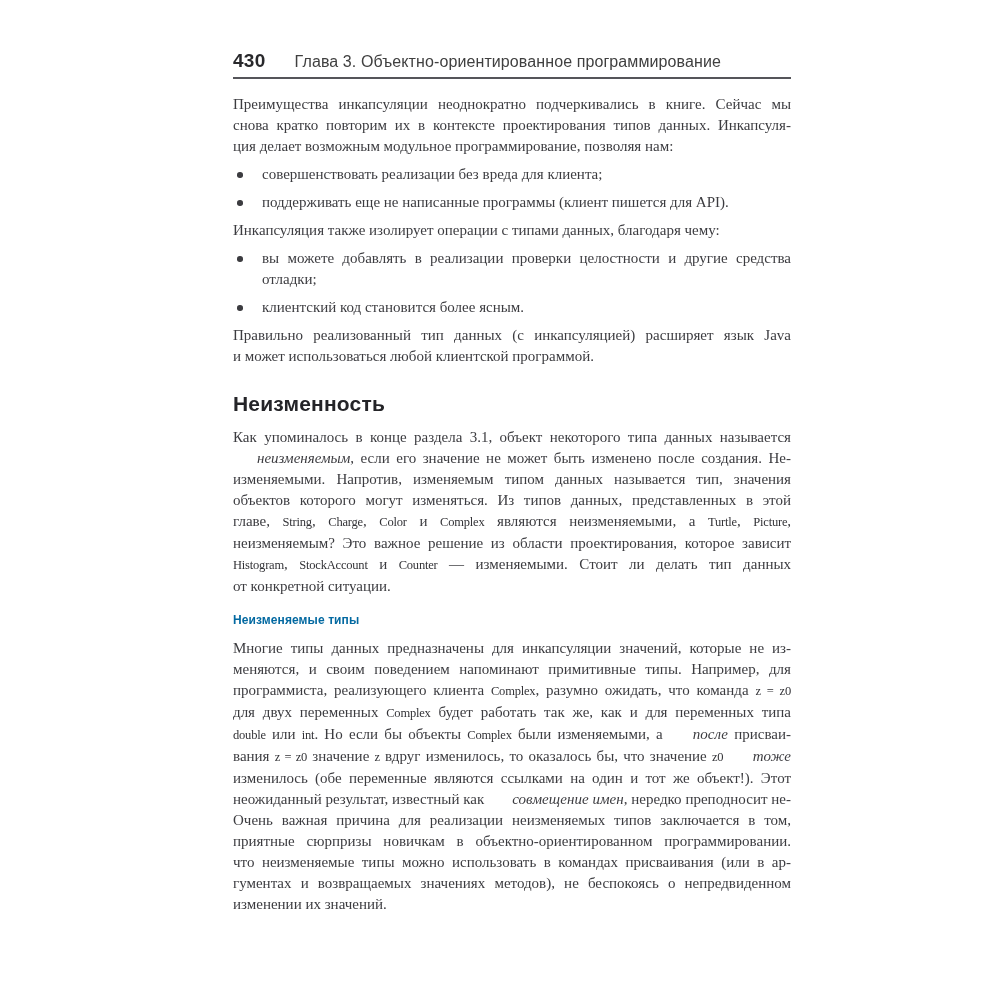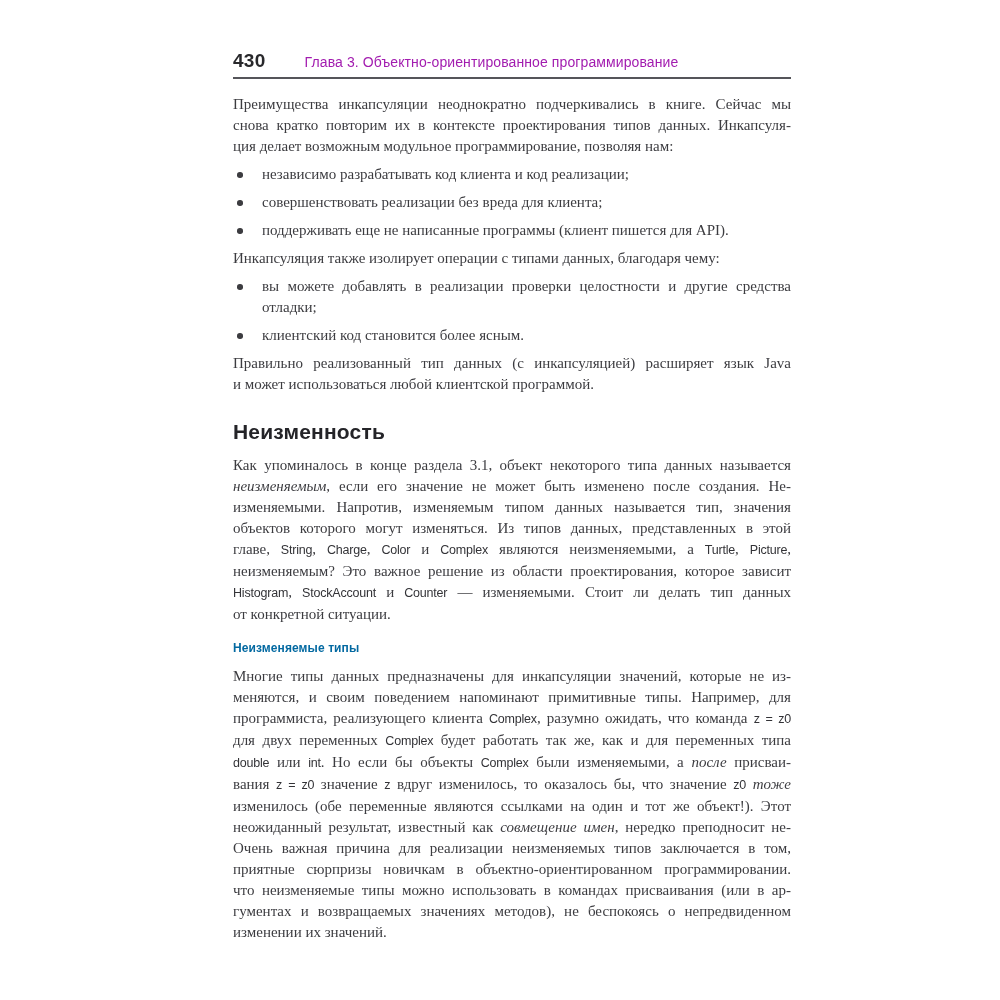--- a/index.html
+++ b/index.html
@@ -7,21 +7,21 @@
     position:relative; width:791px; height:1000px; background:#ffffff;
     font-family:"Liberation Serif", serif; color:#3c3c40; overflow:hidden;border-radius:28px;
   }
   .header {
     position:absolute; left:233px; top:50px; width:558px;
     border-bottom:2px solid #55555a; padding-bottom:5px;
     display:flex; align-items:baseline;
     font-family:"Liberation Sans", sans-serif;
   }
   .pagenum { font-size:19px; font-weight:bold; color:#28282b; letter-spacing:.3px; }
-  .chapter { font-size:14px; color:#a21caf; margin-left:39px; letter-spacing:.1px; }
+  .chapter { font-size:16px; color:#404040; margin-left:29px; letter-spacing:.1px; }
   .body {
     position:absolute; left:233px; top:94px; width:558px;
     font-size:15px; line-height:21px;
   }
   .para { margin:7px 0 0; }
   .para:first-child { margin-top:0; }
   .line { text-align:justify; text-align-last:justify; min-height:21px; }
   .line.last { text-align-last:left; }
   .list { margin:7px 0 0; }
   .li { display:flex; margin-top:7px; }
@@ -32,49 +32,41 @@
   .h2 {
     font-family:"Liberation Sans", sans-serif; font-weight:bold;
     font-size:21px; line-height:26px; color:#242428;
     margin:24px 0 10px; letter-spacing:.2px;
   }
   .h3 {
     font-family:"Liberation Sans", sans-serif; font-weight:bold;
     font-size:12px; line-height:21px; color:#0369a1;
     margin:13px 0 4px; letter-spacing:.1px;
   }
-  .it { font-style:italic; }
+  .it { font-style:italic;margin-left:24px; }
   .code {
-    font-family:Liberation Sans, sans-serif;
+    font-family:Liberation Serif, serif;
     font-size:12.5px; letter-spacing:-0.2px; color:#333337;
   }
 </style>
 </head>
 <body>
 
 <div class="page">
   <div class="header">
     <span class="pagenum">430</span>
     <span class="chapter">Глава 3. Объектно-ориентированное программирование</span>
   </div>
   <div class="body" id="page-body">
       <div class="para">
         <div class="line"><span>Преимущества инкапсуляции неоднократно подчеркивались в книге. Сейчас мы</span></div>
         <div class="line"><span>снова кратко повторим их в контексте проектирования типов данных. Инкапсуля-</span></div>
         <div class="line last"><span>ция делает возможным модульное программирование, позволяя нам:</span></div>
       </div>
       <div class="list">
-        <div class="li">
-          <div class="li-marker">
-            <div class="dot"></div>
-          </div>
-          <div class="li-body">
-            <div class="line last"><span>независимо разрабатывать код клиента и код реализации;</span></div>
-          </div>
-        </div>
         <div class="li">
           <div class="li-marker">
             <div class="dot"></div>
           </div>
           <div class="li-body">
             <div class="line last"><span>совершенствовать реализации без вреда для клиента;</span></div>
           </div>
         </div>
         <div class="li">
           <div class="li-marker">

